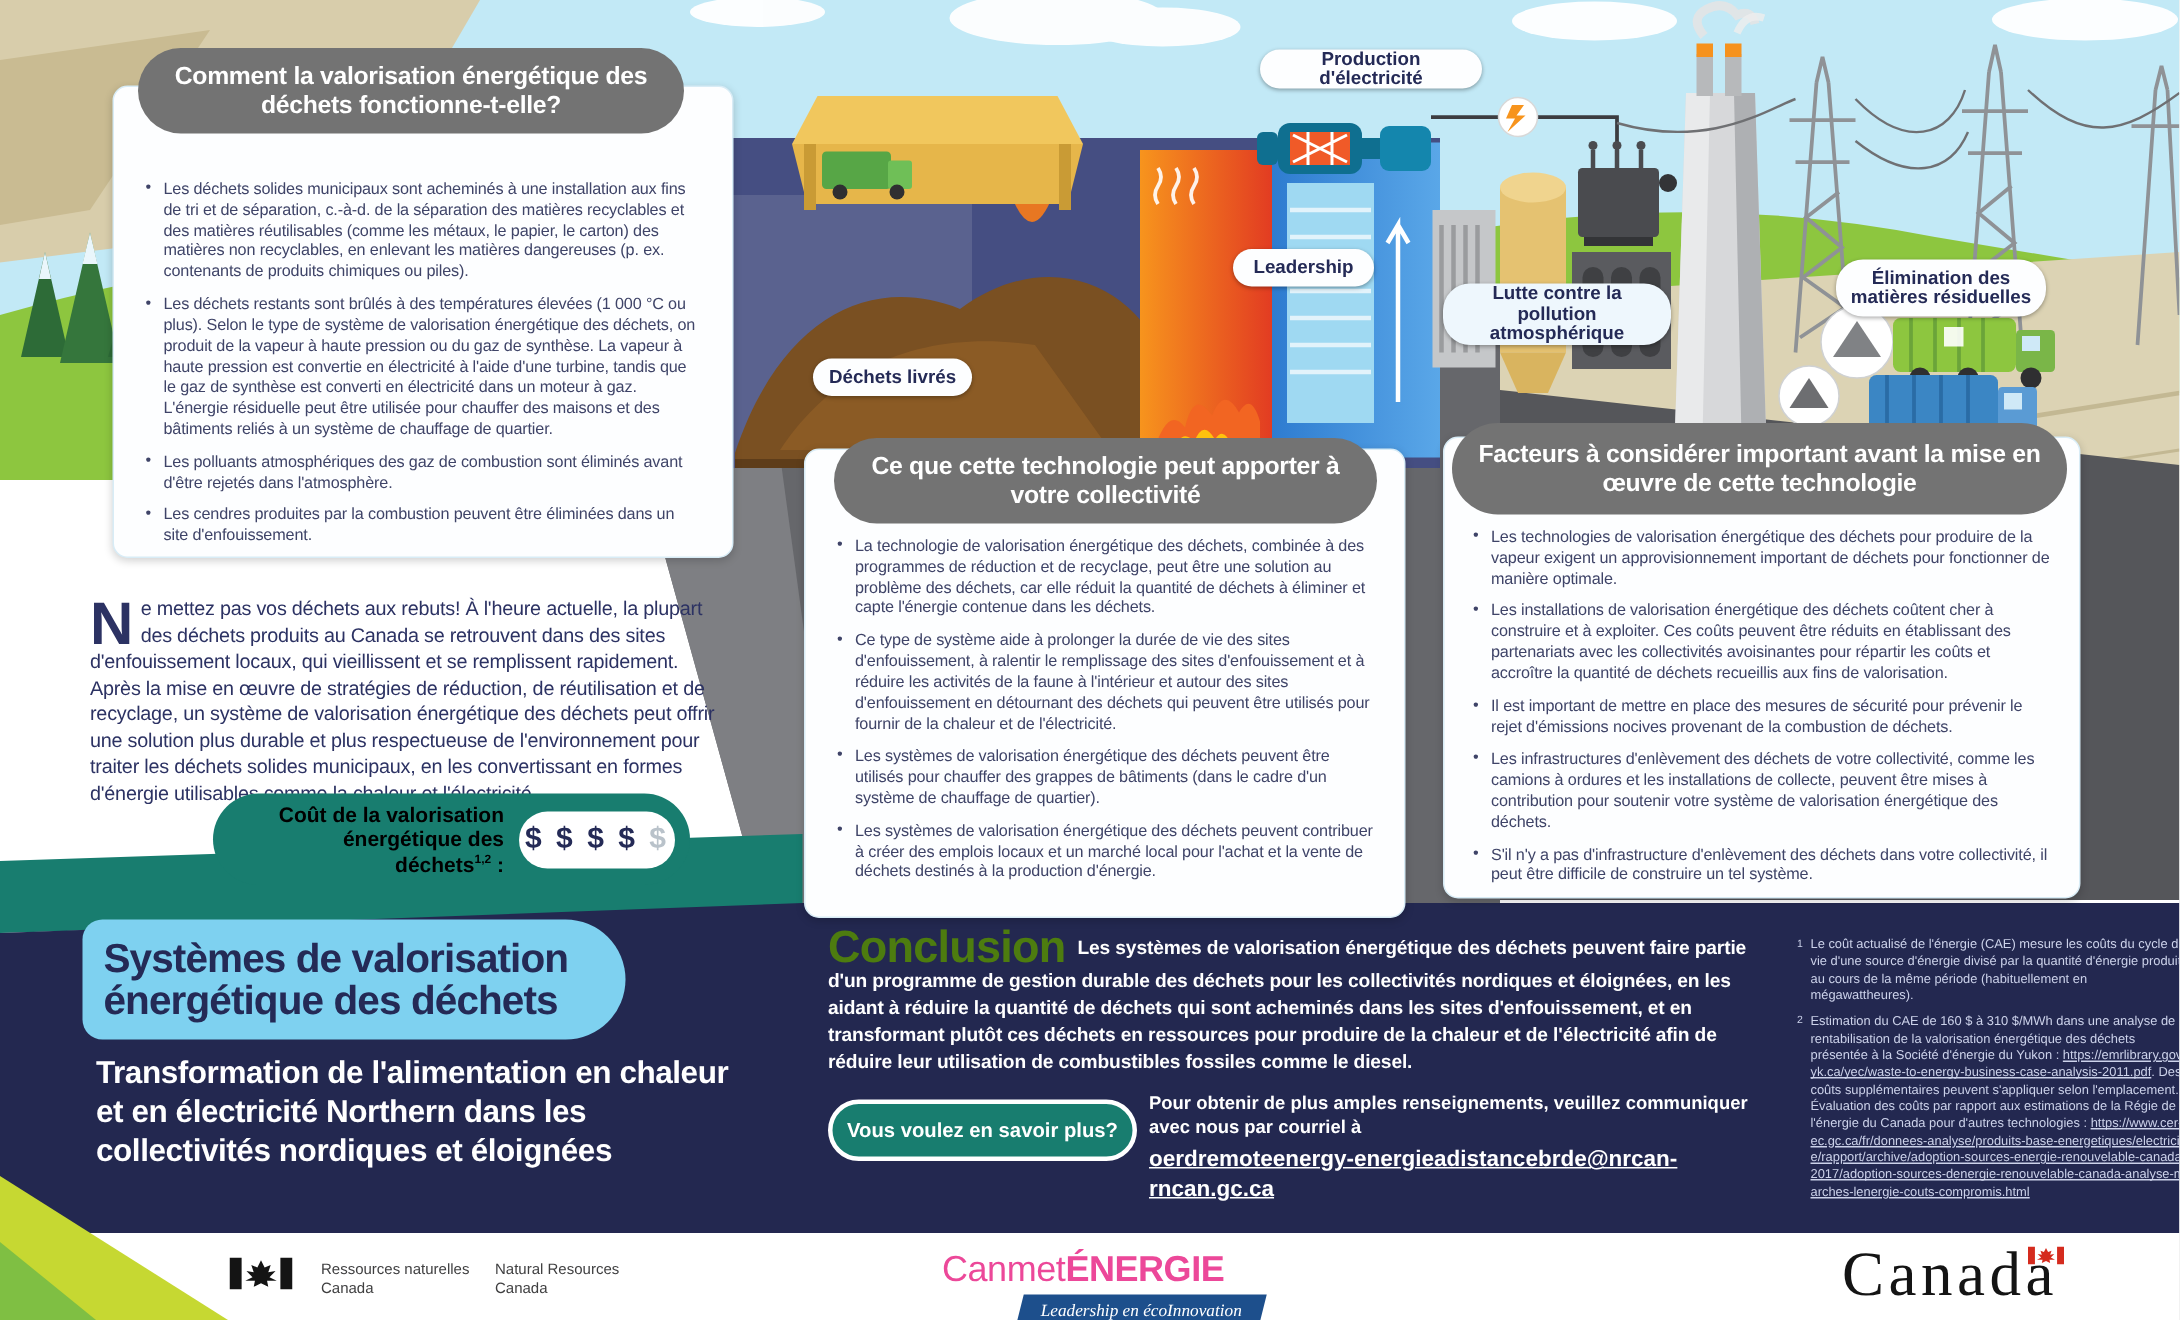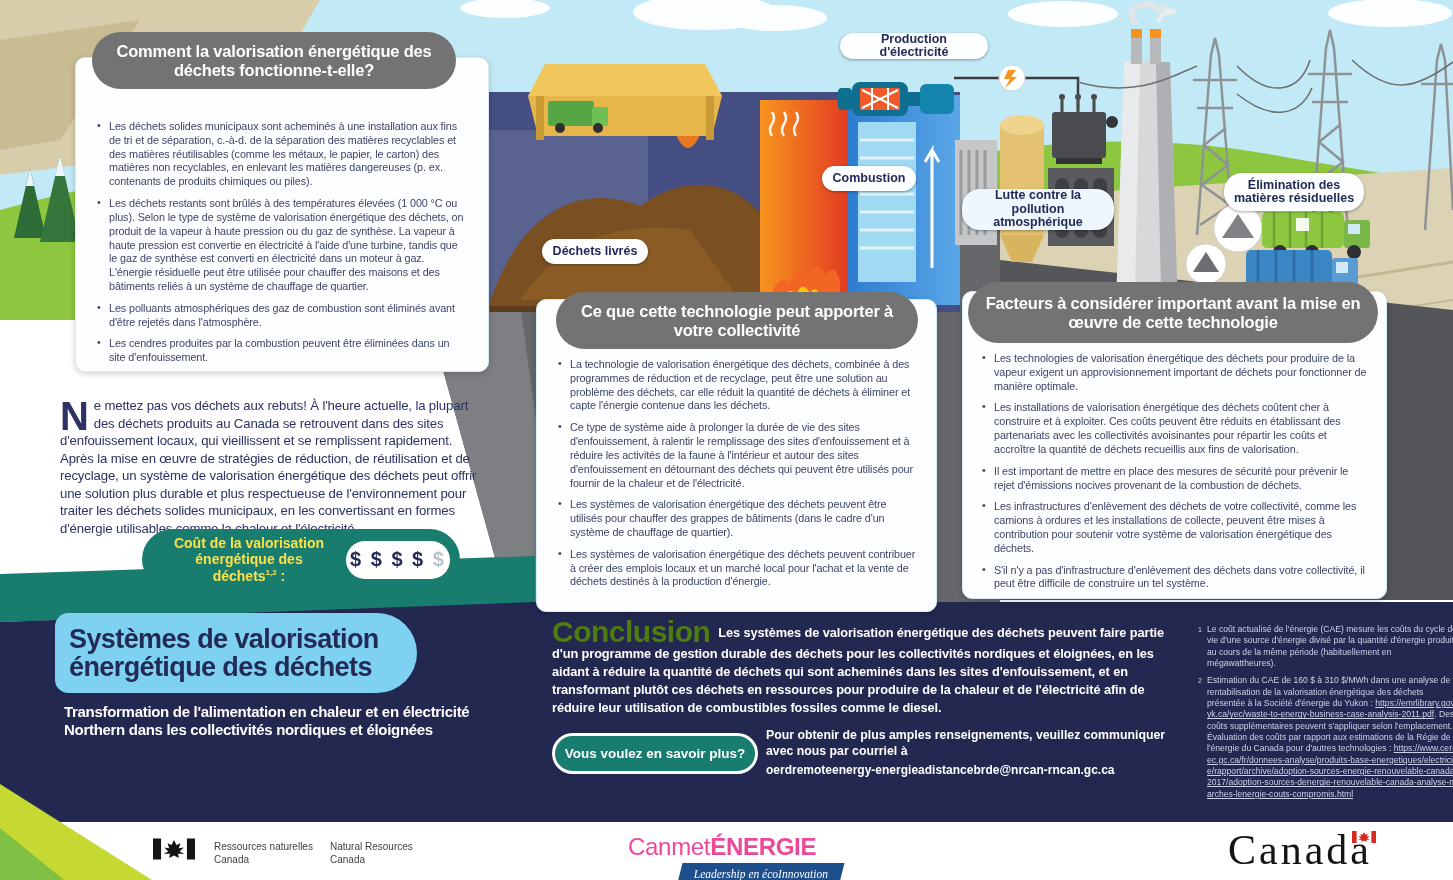--- a/index.html
+++ b/index.html
@@ -48,49 +48,49 @@
   #factors-bullets  { left:980px; top:352px; width:390px; }
 
   #intro { position:absolute; left:60px; top:384px; width:428px; z-index:2;
            color:#2c3263; font-size:13.2px; line-height:1.33; letter-spacing:-0.15px; }
   #intro::first-letter { float:left; font-size:40px; line-height:0.8;
            font-weight:bold; padding:3px 5px 0 0; }
 
   #cost-badge { position:absolute; left:142px; top:529px; width:318px; height:61px;
     background:#187d6f; border-radius:31px; display:flex; align-items:center;
     padding:0 10px 0 20px; box-sizing:border-box; z-index:5; }
-  .cost-label { flex:1; color:#fde047; font-weight:bold; font-size:14px;
-    text-align:center; line-height:1.15; padding-right:10px; }
+  .cost-label { flex:1; color:#000000; font-weight:bold; font-size:14px;
+    text-align:right; line-height:1.15; padding-right:10px; }
   .cost-label sup { font-size:8px; }
   .cost-pill { width:104px; height:38px; background:#fff; border-radius:19px;
     display:flex; align-items:center; justify-content:center;
     font-weight:bold; font-size:20px; letter-spacing:2px; }
   .d-filled { color:#242a56; } .d-muted { color:#b9c2ca; }
 
   
   #title-box { position:absolute; left:55px; top:613px; width:362px; height:80px;
     background:#7ed1f0; border-radius:14px 42px 42px 14px; display:flex; align-items:center;
     padding-left:14px; box-sizing:border-box; color:#242a56; font-size:27px; font-weight:bold;
     line-height:1.05; letter-spacing:-0.6px; z-index:3; }
   #subtitle { position:absolute; left:64px; top:703px; width:445px; color:#fff;
-    font-size:15px; font-weight:bold; line-height:1.23; letter-spacing:-0.3px; z-index:3; }
+    font-size:21px; font-weight:bold; line-height:1.23; letter-spacing:-0.3px; z-index:3; }
 
   #conclusion { position:absolute; left:552px; top:618px; width:628px; color:#fff;
     font-size:12.8px; font-weight:bold; line-height:1.4; letter-spacing:-0.1px; z-index:3; }
   .conclusion-heading { color:#4d7c0f; font-size:30px; font-weight:bold;
     margin-right:8px; line-height:0.9; vertical-align:-5px; letter-spacing:-0.5px; }
 
   #more-pill { position:absolute; left:552px; top:733px; width:206px; height:41px;
     background:#187d6f; border:3px solid #fff; border-radius:24px; color:#fff;
     font-weight:bold; font-size:13.5px; display:flex; align-items:center;
     justify-content:center; box-sizing:border-box; z-index:3; }
   #more-text { position:absolute; left:766px; top:727px; width:410px; color:#fff;
     font-weight:bold; font-size:12.3px; line-height:1.32; z-index:3; }
-  #more-email { display:inline-block; color:#fff; 
-    margin-top:4px; font-size:12px; font-weight:bold; }
+  #more-email { display:inline-block; color:#fff; text-decoration:underline;
+    margin-top:4px; font-size:15px; font-weight:bold; }
 
   #footnotes { position:absolute; left:1198px; top:624px; width:262px;
     color:#ccd2ea; font-size:8.6px; line-height:1.32; z-index:3; }
   .footnote { position:relative; padding-left:9px; margin-bottom:6px; }
   .footnote sup { position:absolute; left:0; top:1px; font-size:7px; }
   .fn-link { color:#ccd2ea; text-decoration:underline; word-break:break-all; }
 
   
   .footer-text { position:absolute; color:#3f3f40; font-size:10px; line-height:1.3; z-index:3; }
   #nrcan-fr { left:214px; top:840px; }
@@ -288,21 +288,21 @@
 
     <polygon points="0,622 535,602 1453,602 1453,822 0,822" fill="#232850"></polygon>
 
     <rect x="0" y="822" width="1453" height="58" fill="#ffffff"></rect>
 
     <polygon points="0,784 152,880 0,880" fill="#c6d832"></polygon>
     <polygon points="0,828 64,880 0,880" fill="#7fbf43"></polygon>
   </svg>
 
   <div class="scene-label" id="label-production">Production d'électricité</div>
-  <div class="scene-label" id="label-combustion">Combustion</div>
+  <div class="scene-label" id="label-combustion">Leadership</div>
   <div class="scene-label" id="label-pollution">Lutte contre la pollution atmosphérique</div>
   <div class="scene-label" id="label-delivered">Déchets livrés</div>
   <div class="scene-label" id="label-elimination">Élimination des matières résiduelles</div>
 
   <div class="card" id="how-card"></div>
   <div class="pill-header" id="how-pill">Comment la valorisation énergétique des déchets fonctionne-t-elle?</div>
   <ul class="bullets" id="how-bullets">
     <li>Les déchets solides municipaux sont acheminés à une installation aux fins de tri et de séparation, c.-à-d. de la séparation des matières recyclables et des matières réutilisables (comme les métaux, le papier, le carton) des matières non recyclables, en enlevant les matières dangereuses (p. ex. contenants de produits chimiques ou piles).</li>
     <li>Les déchets restants sont brûlés à des températures élevées (1 000 °C ou plus). Selon le type de système de valorisation énergétique des déchets, on produit de la vapeur à haute pression ou du gaz de synthèse. La vapeur à haute pression est convertie en électricité à l'aide d'une turbine, tandis que le gaz de synthèse est converti en électricité dans un moteur à gaz. L'énergie résiduelle peut être utilisée pour chauffer des maisons et des bâtiments reliés à un système de chauffage de quartier.</li>
     <li>Les polluants atmosphériques des gaz de combustion sont éliminés avant d'être rejetés dans l'atmosphère.</li>

